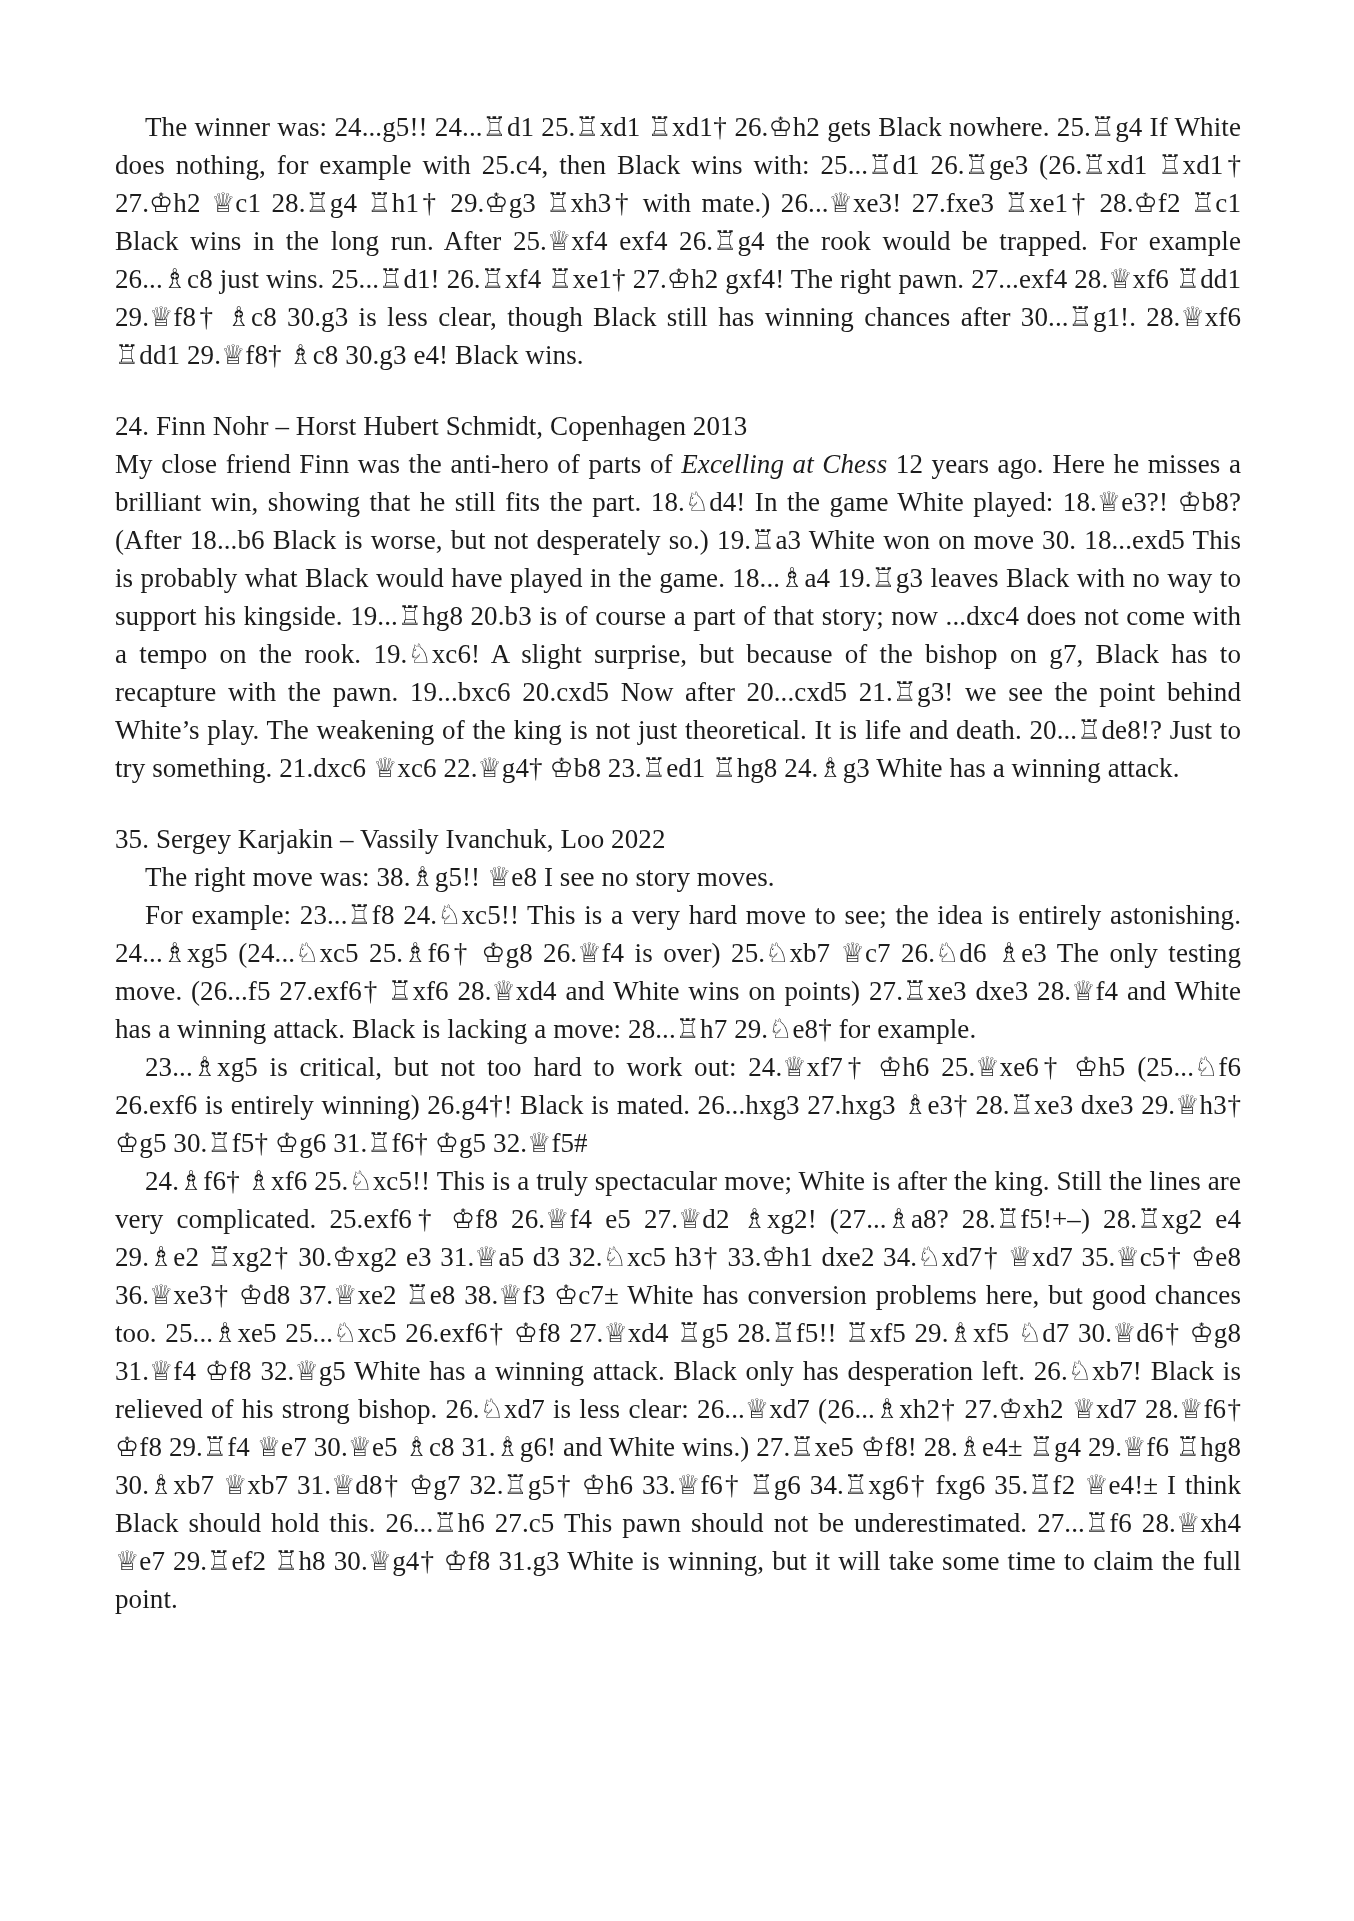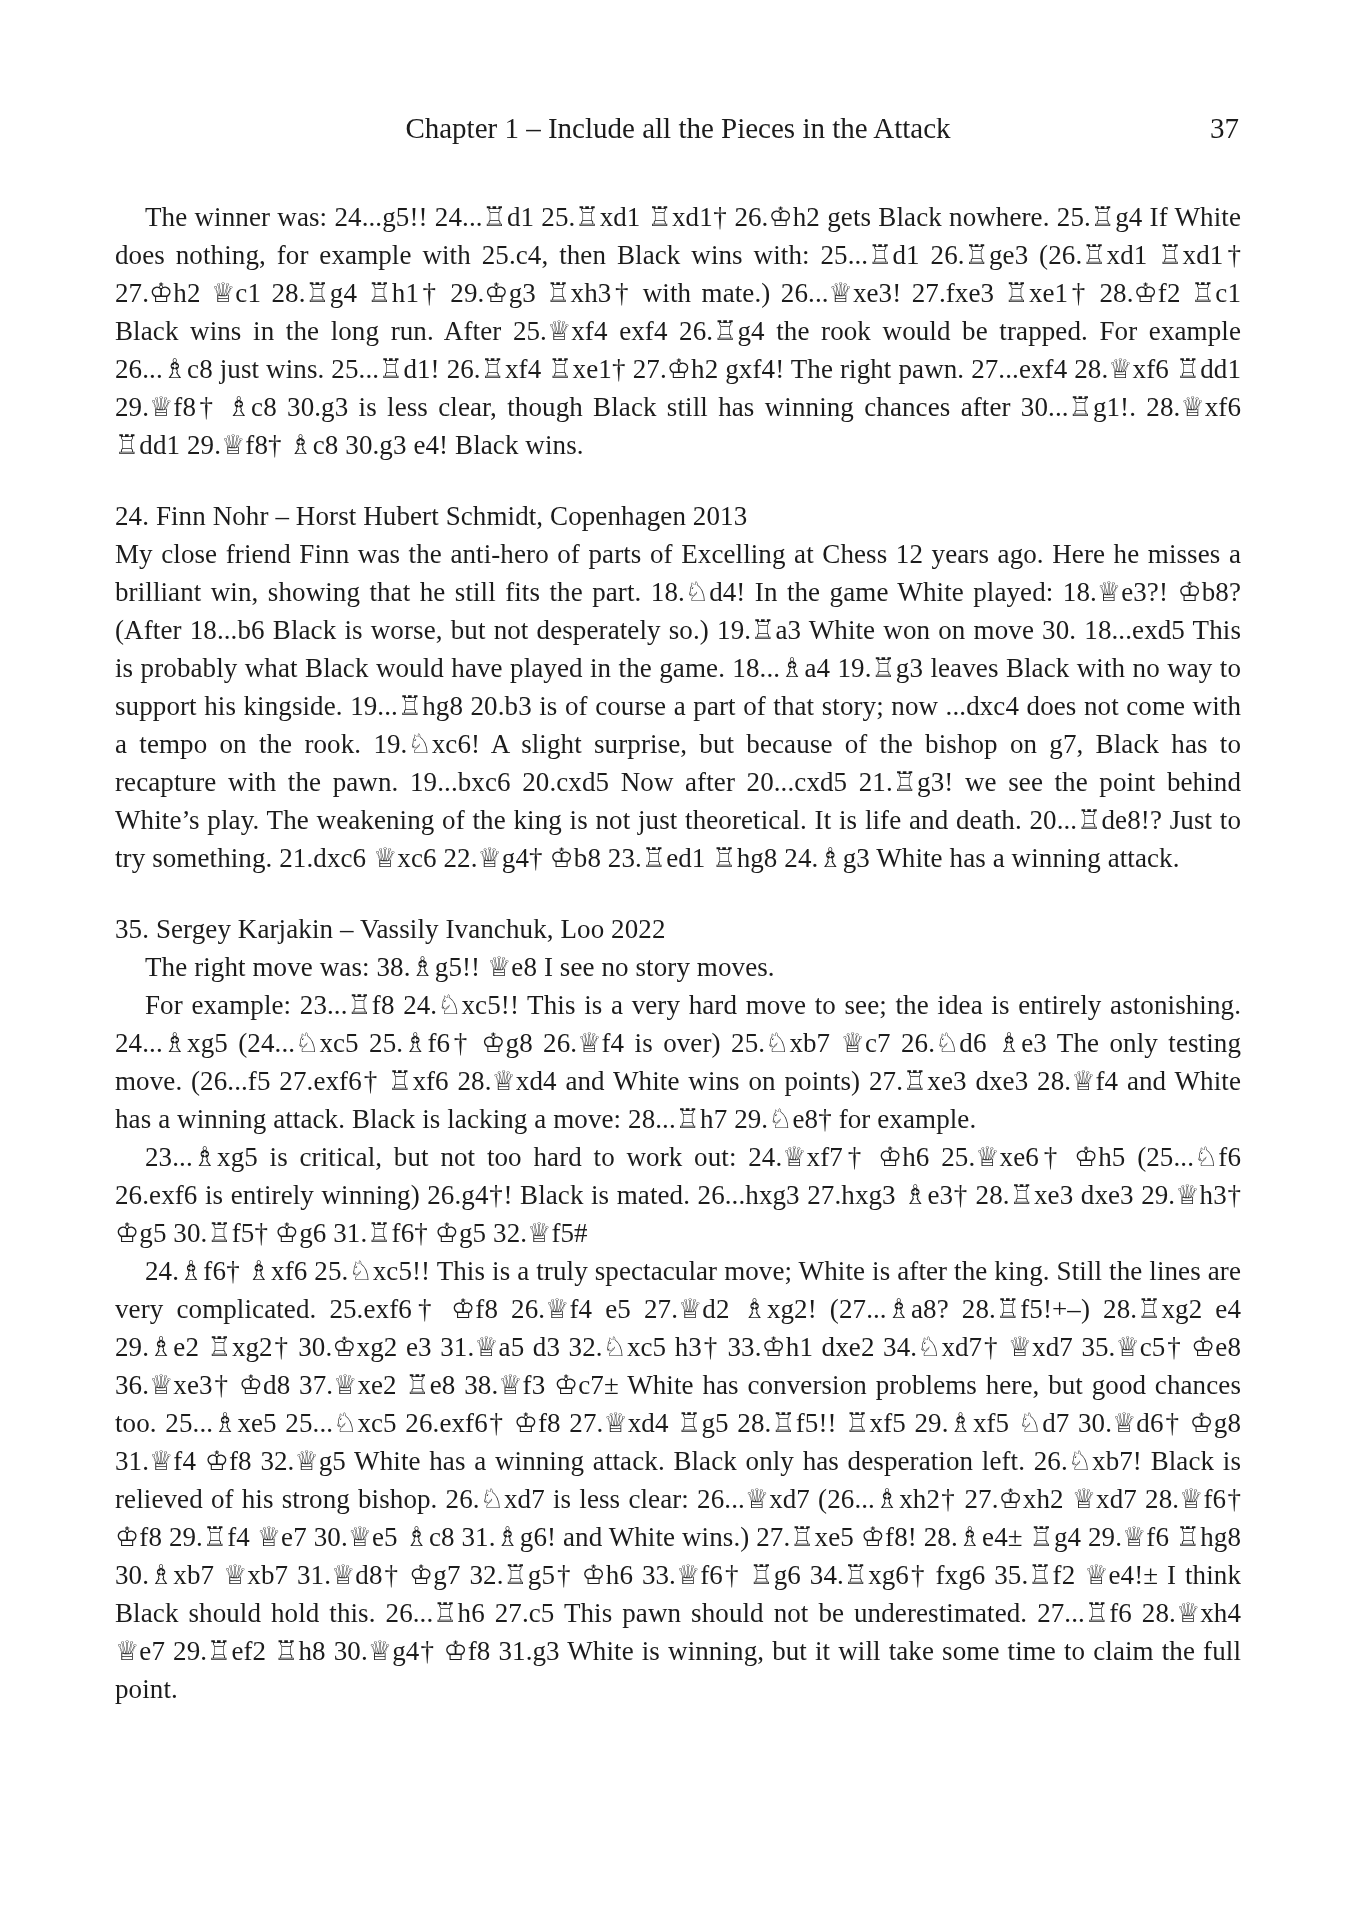--- a/index.html
+++ b/index.html
@@ -37,30 +37,26 @@
   .body-text p {
     margin: 0;
     font-size: 27px;
     line-height: 38px;
     text-align: justify;
     letter-spacing: 0.1px;
   }
   .body-text p.heading { margin-top: 33px; }
   .body-text p.indent { text-indent: 30px; }
   .b { font-weight: normal; margin-top: 28px; }
-  .i { }
+  .i { font-style: italic; }
 </style>
 </head>
 <body>
 
 <div class="page">
-  <div class="running-head">
-    <span class="chapter-title">Chapter 1 – Include all the Pieces in the Attack</span>
-    <span class="page-number">37</span>
-  </div>
   <div class="body-text">
       <p class="para indent"><span>The winner was: </span><span class="b">24...g5!!</span><span> 24...♖d1 25.♖xd1 ♖xd1† 26.♔h2 gets Black nowhere. </span><span class="b">25.♖g4</span><span> If White does nothing, for example with 25.c4, then Black wins with: 25...♖d1 26.♖ge3 (26.♖xd1 ♖xd1† 27.♔h2 ♕c1 28.♖g4 ♖h1† 29.♔g3 ♖xh3† with mate.) 26...♕xe3! 27.fxe3 ♖xe1† 28.♔f2 ♖c1 Black wins in the long run. After 25.♕xf4 exf4 26.♖g4 the rook would be trapped. For example 26...♗c8 just wins. </span><span class="b">25...♖d1! 26.♖xf4 ♖xe1† 27.♔h2 gxf4!</span><span> The right pawn. 27...exf4 28.♕xf6 ♖dd1 29.♕f8† ♗c8 30.g3 is less clear, though Black still has winning chances after 30...♖g1!. </span><span class="b">28.♕xf6 ♖dd1 29.♕f8† ♗c8 30.g3 e4!</span><span> Black wins.</span></p>
       <p class="heading"><span class="b">24. Finn Nohr – Horst Hubert Schmidt</span><span>, Copenhagen 2013</span></p>
       <p class="para"><span>My close friend Finn was the anti-hero of parts of </span><span class="i">Excelling at Chess</span><span> 12 years ago. Here he misses a brilliant win, showing that he still fits the part. </span><span class="b">18.♘d4!</span><span> In the game White played: 18.♕e3?! ♔b8? (After 18...b6 Black is worse, but not desperately so.) 19.♖a3 White won on move 30. </span><span class="b">18...exd5</span><span> This is probably what Black would have played in the game. 18...♗a4 19.♖g3 leaves Black with no way to support his kingside. 19...♖hg8 20.b3 is of course a part of that story; now ...dxc4 does not come with a tempo on the rook. </span><span class="b">19.♘xc6!</span><span> A slight surprise, but because of the bishop on g7, Black has to recapture with the pawn. </span><span class="b">19...bxc6 20.cxd5</span><span> Now after 20...cxd5 21.♖g3! we see the point behind White’s play. The weakening of the king is not just theoretical. It is life and death. </span><span class="b">20...♖de8!?</span><span> Just to try something. </span><span class="b">21.dxc6 ♕xc6 22.♕g4† ♔b8 23.♖ed1 ♖hg8 24.♗g3</span><span> White has a winning attack.</span></p>
       <p class="heading"><span class="b">35. Sergey Karjakin – Vassily Ivanchuk</span><span>, Loo 2022</span></p>
       <p class="para indent"><span>The right move was: </span><span class="b">38.♗g5!! ♕e8</span><span> I see no story moves.</span></p>
       <p class="para indent"><span>For example: 23...♖f8 24.♘xc5!! This is a very hard move to see; the idea is entirely astonishing. 24...♗xg5 (24...♘xc5 25.♗f6† ♔g8 26.♕f4 is over) 25.♘xb7 ♕c7 26.♘d6 ♗e3 The only testing move. (26...f5 27.exf6† ♖xf6 28.♕xd4 and White wins on points) 27.♖xe3 dxe3 28.♕f4 and White has a winning attack. Black is lacking a move: 28...♖h7 29.♘e8† for example.</span></p>
       <p class="para indent"><span>23...♗xg5 is critical, but not too hard to work out: 24.♕xf7† ♔h6 25.♕xe6† ♔h5 (25...♘f6 26.exf6 is entirely winning) 26.g4†! Black is mated. 26...hxg3 27.hxg3 ♗e3† 28.♖xe3 dxe3 29.♕h3† ♔g5 30.♖f5† ♔g6 31.♖f6† ♔g5 32.♕f5#</span></p>
       <p class="para indent"><span class="b">24.♗f6† ♗xf6 25.♘xc5!!</span><span> This is a truly spectacular move; White is after the king. Still the lines are very complicated. 25.exf6† ♔f8 26.♕f4 e5 27.♕d2 ♗xg2! (27...♗a8? 28.♖f5!+–) 28.♖xg2 e4 29.♗e2 ♖xg2† 30.♔xg2 e3 31.♕a5 d3 32.♘xc5 h3† 33.♔h1 dxe2 34.♘xd7† ♕xd7 35.♕c5† ♔e8 36.♕xe3† ♔d8 37.♕xe2 ♖e8 38.♕f3 ♔c7± White has conversion problems here, but good chances too. </span><span class="b">25...♗xe5</span><span> 25...♘xc5 26.exf6† ♔f8 27.♕xd4 ♖g5 28.♖f5!! ♖xf5 29.♗xf5 ♘d7 30.♕d6† ♔g8 31.♕f4 ♔f8 32.♕g5 White has a winning attack. Black only has desperation left. </span><span class="b">26.♘xb7!</span><span> Black is relieved of his strong bishop. 26.♘xd7 is less clear: 26...♕xd7 (26...♗xh2† 27.♔xh2 ♕xd7 28.♕f6† ♔f8 29.♖f4 ♕e7 30.♕e5 ♗c8 31.♗g6! and White wins.) 27.♖xe5 ♔f8! 28.♗e4± ♖g4 29.♕f6 ♖hg8 30.♗xb7 ♕xb7 31.♕d8† ♔g7 32.♖g5† ♔h6 33.♕f6† ♖g6 34.♖xg6† fxg6 35.♖f2 ♕e4!± I think Black should hold this. </span><span class="b">26...♖h6 27.c5</span><span> This pawn should not be underestimated. </span><span class="b">27...♖f6 28.♕xh4 ♕e7 29.♖ef2 ♖h8 30.♕g4† ♔f8 31.g3</span><span> White is winning, but it will take some time to claim the full point.</span></p>
     </div>

